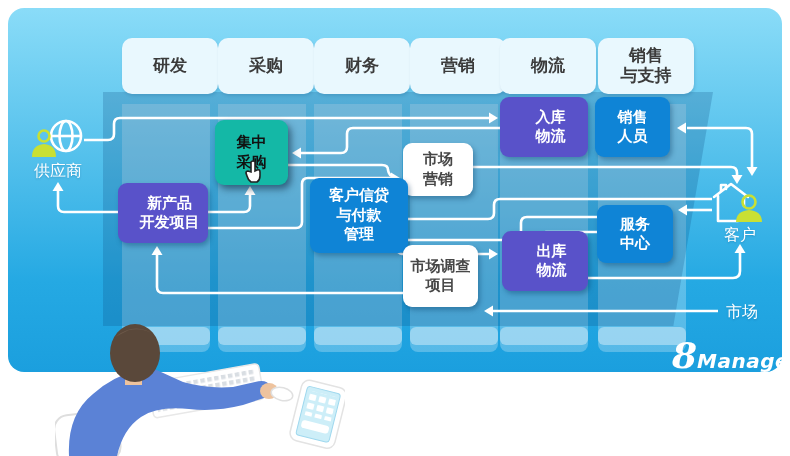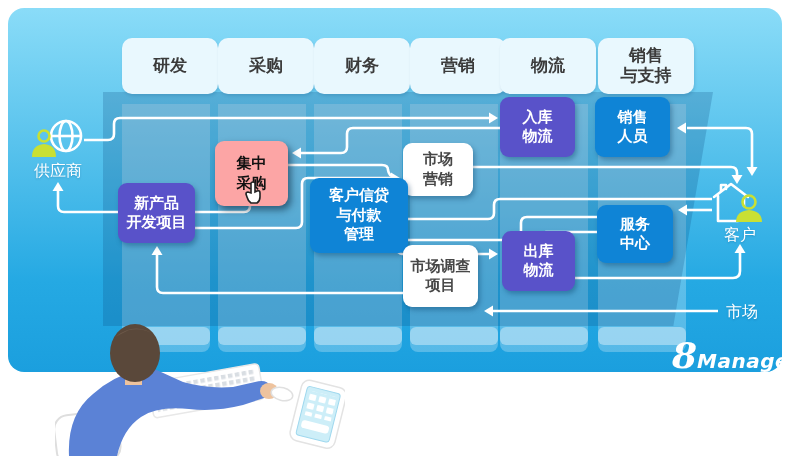--- a/index.html
+++ b/index.html
@@ -33,24 +33,24 @@
     display:flex;flex-direction:column;align-items:center;justify-content:center;
     font-size:17px;font-weight:bold;color:#3b3b3b;line-height:1.15;
     box-shadow:1px 2px 3px rgba(0,60,110,0.15);
   }
   .box{
     position:absolute;border-radius:9px;z-index:4;
     display:flex;flex-direction:column;align-items:center;justify-content:center;
     font-size:15px;font-weight:bold;line-height:1.3;text-align:center;
     box-shadow:2px 3px 5px rgba(0,50,90,0.35);
   }
-  .box.purple{background:#5952c9;color:#ffffff;}
+  .box.purple{background:#5952c9;color:#ffffff;padding-left:13px;}
   .box.blue{background:#0f84d6;color:#ffffff;}
   .box.white{background:#ffffff;color:#474747;}
-  .box.yellow{background:#fca5a5;color:#111111;box-shadow:3px 4px 7px rgba(0,20,40,0.5);margin-top:21px;}
+  .box.yellow{background:#14b8a6;color:#111111;box-shadow:3px 4px 7px rgba(0,20,40,0.5);}
   .actor-label{
     position:absolute;color:#ffffff;font-weight:normal;font-size:16px;text-align:center;z-index:5;
     text-shadow:0 1px 2px rgba(0,60,110,0.25);
   }
   .logo{position:absolute;left:672px;top:334px;color:#ffffff;z-index:5;white-space:nowrap;}
   .logo .mark{font-family:"DejaVu Serif","Liberation Serif",serif;font-style:italic;font-size:36px;font-weight:bold;}
   .logo .name{font-family:"DejaVu Sans","Liberation Sans",sans-serif;font-style:italic;font-size:20px;font-weight:bold;letter-spacing:0.5px;}
   svg.overlay{position:absolute;left:0;top:0;z-index:3;pointer-events:none;}
   svg.person{position:absolute;left:55px;top:315px;z-index:10;pointer-events:none;}
   .conn{stroke:#ffffff;stroke-width:2.6;fill:none;}

